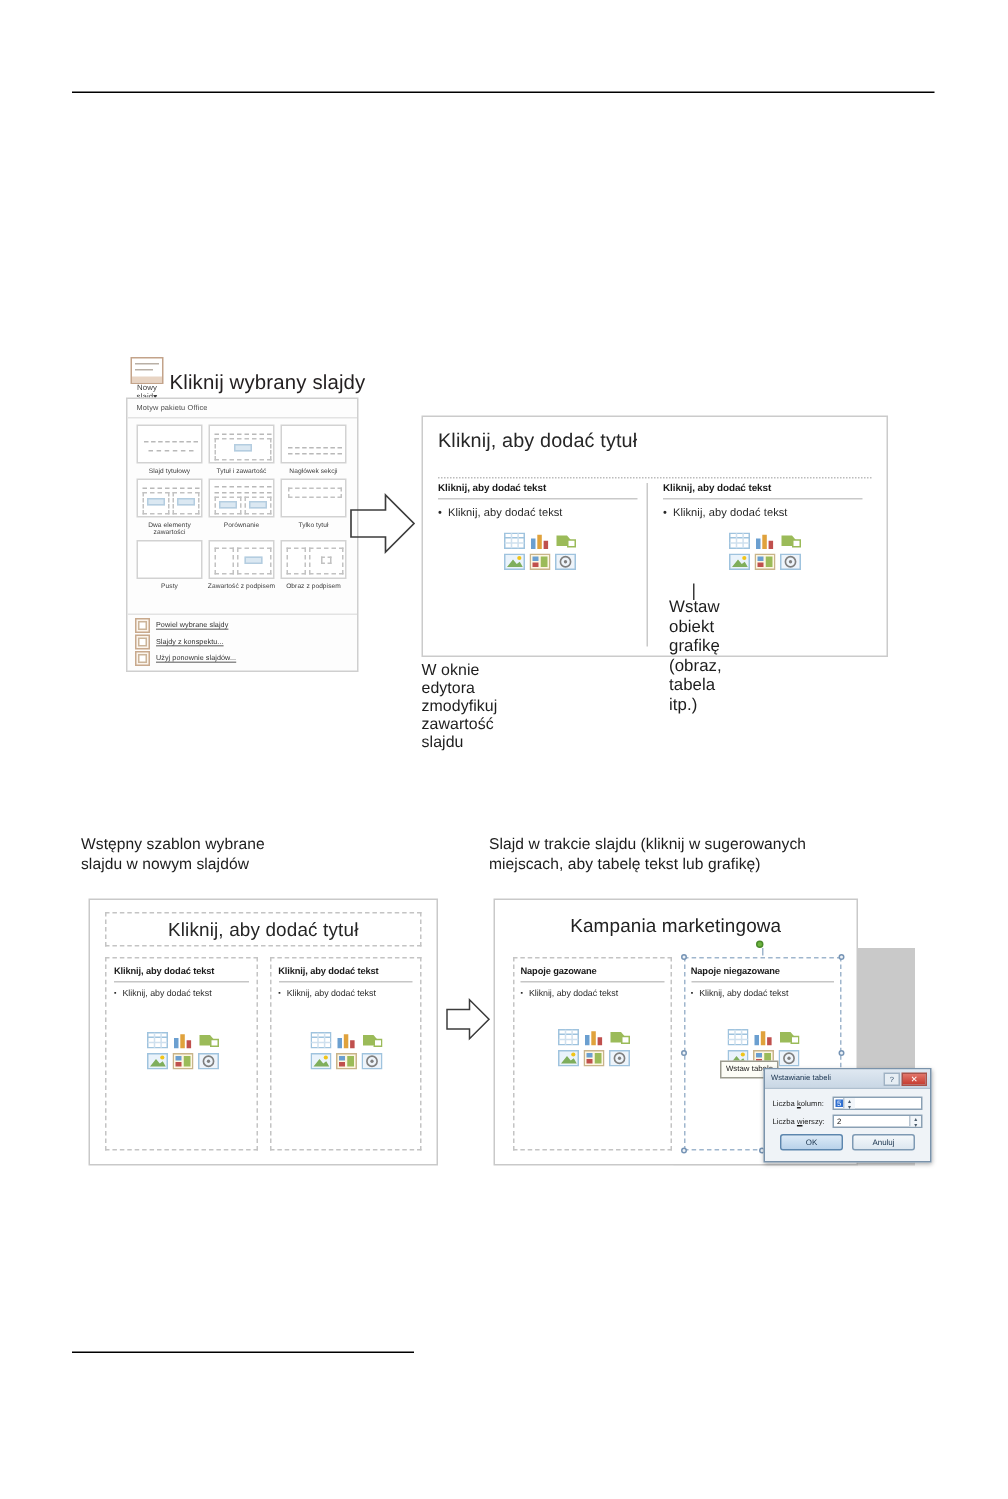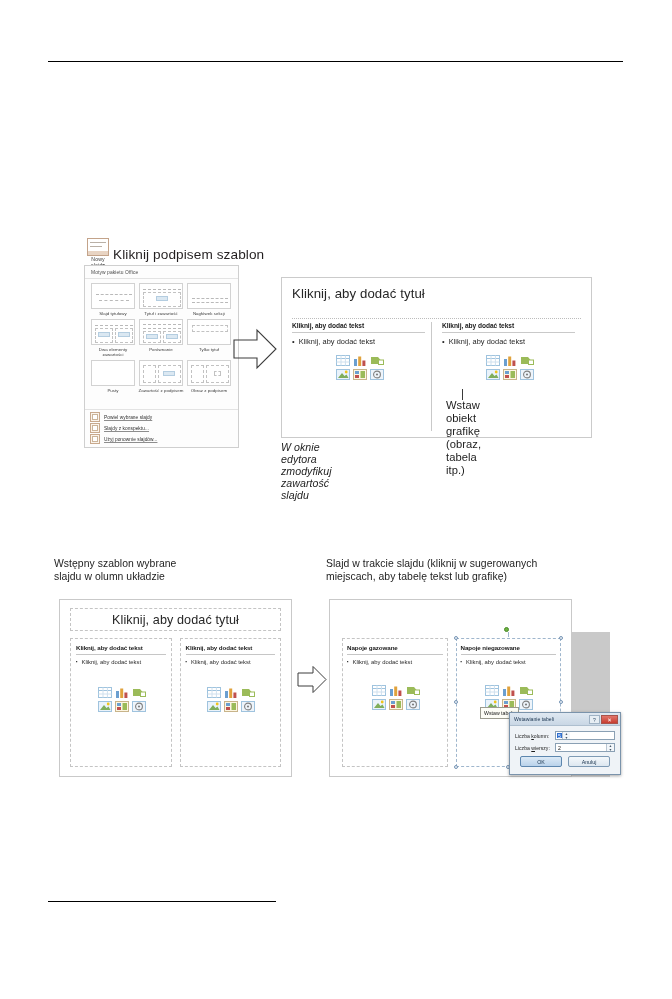--- a/index.html
+++ b/index.html
@@ -81,21 +81,21 @@
 
   
   .ph-cluster{display:grid;grid-template-columns:repeat(3,14px);
     grid-gap:3px;margin:9px auto 0;width:46px;}
   .ph-ic{width:14px;height:11px;position:relative;}
 
   .note1{position:absolute;left:446px;top:399px;font-size:11.2px;line-height:13px;
     color:#1d1d1d;letter-spacing:.05px;}
   .note1-tick{position:absolute;left:462px;top:389px;width:1px;height:11px;background:#3a3a3a;}
   .cap1{position:absolute;left:281px;top:441px;font-size:10.6px;color:#1d1d1d;
-    letter-spacing:.05px;font-style:italic;}
+    letter-spacing:.05px;}
 
   
   .cap2l{position:absolute;left:54px;top:558px;font-size:10.4px;line-height:12.6px;
     color:#1d1d1d;letter-spacing:.05px;}
   .cap2r{position:absolute;left:326px;top:558px;font-size:10.4px;line-height:12.6px;
     color:#1d1d1d;letter-spacing:.05px;}
 
   
   .slide2{position:absolute;left:59px;top:599px;width:233px;height:178px;
     background:#fff;border:1px solid #c9c9c9;box-sizing:border-box;}
@@ -189,21 +189,21 @@
     <div class="newslide-btn">
       <div class="ns-icon">
         <div class="ns-icon-bar"></div>
       </div>
       <div class="ns-label">
         <span>Nowy</span><br>
         <span>slajd</span><span>▾</span>
       </div>
     </div>
 
-    <div class="fig1-title">Kliknij podpisem szablon</div>
+    <div class="fig1-title">Kliknij wybrany slajdy</div>
 
     <div class="gallery">
       <div class="gallery-head">Motyw pakietu Office</div>
 
       <div class="gal-grid">
 
         <div class="gal-cell">
           <div class="gal-thumb">
             <div class="t-dash" style="left:4px;top:10px;width:36px;"></div>
             <div class="t-dash" style="left:7px;top:16px;width:30px;"></div>
@@ -392,21 +392,21 @@
       <span>(obraz, tabela itp.)</span>
     </div>
 
     <div class="cap1">W oknie edytora zmodyfikuj zawartość slajdu</div>
   </div>
 
   <div class="fig2">
 
     <div class="cap2l">
       <span>Wstępny szablon wybrane</span><br>
-      <span>slajdu w olumn układzie</span>
+      <span>slajdu w nowym slajdów</span>
     </div>
 
     <div class="cap2r">
       <span>Slajd w trakcie slajdu (kliknij w sugerowanych</span><br>
       <span>miejscach, aby tabelę tekst lub grafikę)</span>
     </div>
 
     <div class="slide2">
       <div class="s2-title">
         <span>Kliknij, aby dodać tytuł</span>
@@ -492,20 +492,21 @@
     </div>
 
     <svg class="arrow2" viewBox="0 0 30 29">
       <polygon points="1,8 16,8 16,1.5 29,14.5 16,27.5 16,21 1,21" fill="none" stroke="#3c3c3c" stroke-width="1"></polygon>
     </svg>
 
     <div class="shadow-blk"></div>
     <div class="shadow-base"></div>
 
     <div class="slide3">
+      <div class="s3-title">Kampania marketingowa</div>
       <div class="s3-cols">
 
         <div class="s3-col left">
           <div class="s3-h">Napoje gazowane</div>
           <div class="s3-b">Kliknij, aby dodać tekst</div>
           <div class="ph-cluster" style="margin-top:20px;">
             <svg class="ph-ic" viewBox="0 0 14 11">
                 <rect x=".5" y=".5" width="13" height="10" fill="#fff" stroke="#9fc3de"></rect>
                 <line x1=".5" y1="3.5" x2="13.5" y2="3.5" stroke="#9fc3de"></line>
                 <line x1=".5" y1="7" x2="13.5" y2="7" stroke="#cfe0ee"></line>

